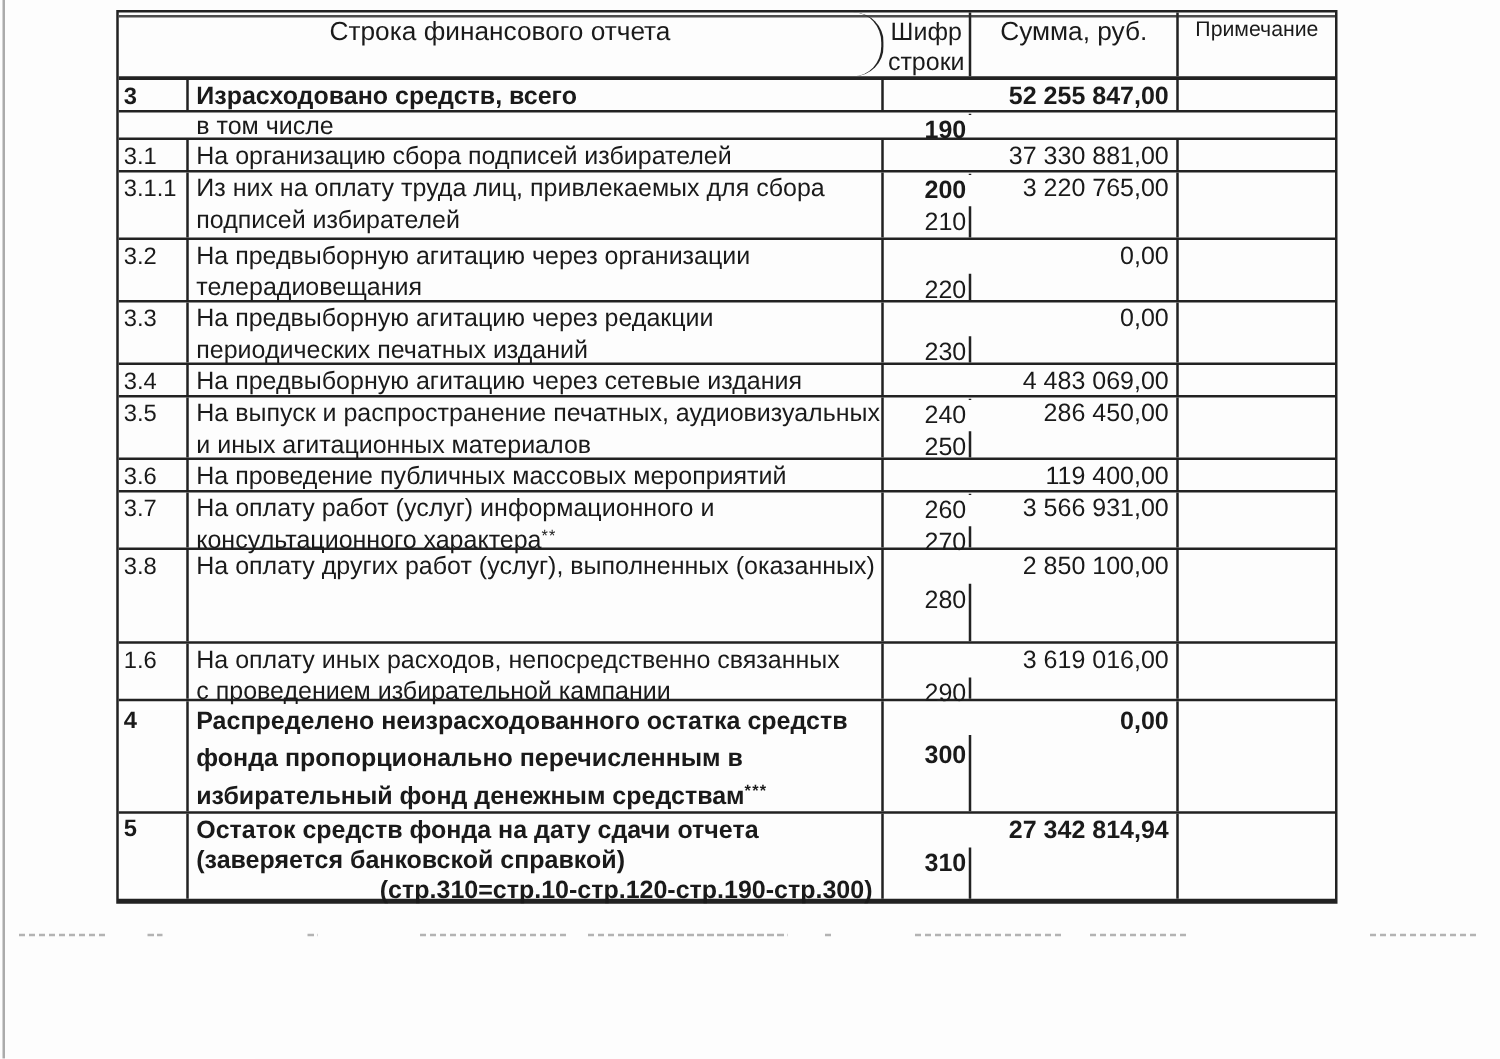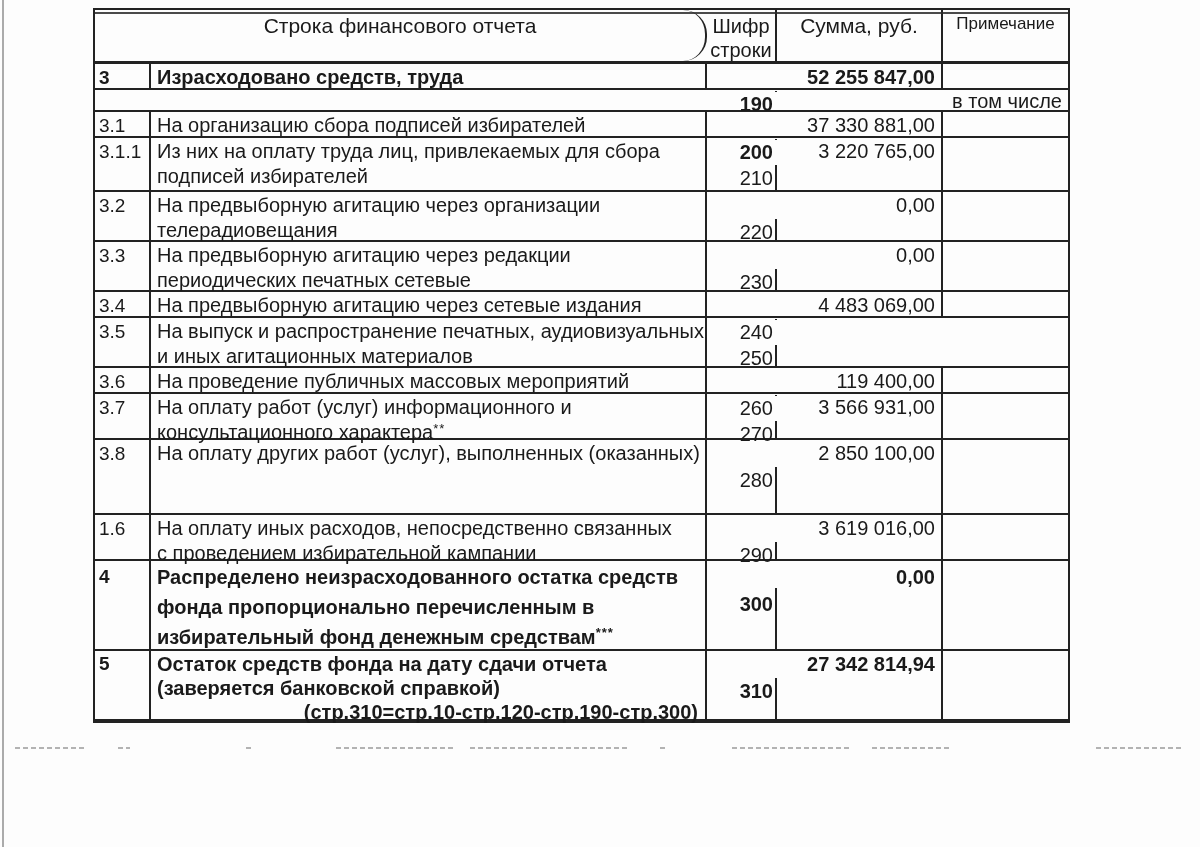--- a/index.html
+++ b/index.html
@@ -123,21 +123,20 @@
     text-align:center;
     padding-top:2px;
     font-size:17px;
   }
   
   .row-span .cell{
     width:100%;
     padding-left:62px;
     line-height:20px;
     font-size:20px;
-    text-align:right;
   }
   
   .dash{
     position:absolute;
     height:2px;
     background:repeating-linear-gradient(90deg,#b3b3b3 0 5px,transparent 5px 8px);
   }
 </style>
 </head>
 <body>
@@ -150,21 +149,21 @@
     <div class="row header">
       <div class="cell h-line">Строка финансового отчета</div>
       <div class="cell h-code">Шифр строки</div>
       <div class="cell h-amount">Сумма, руб.</div>
       <div class="cell h-note">Примечание</div>
     </div>
     <div id="rows">
         <div class="row bold" style="height: 26px;">
           <div class="cell c-num">3</div>
           <div class="cell c-desc">
-            <div class="desc-line"><span>Израсходовано средств, труда</span></div>
+            <div class="desc-line"><span>Израсходовано средств, всего</span></div>
           </div>
           <div class="cell c-code">190</div>
           <div class="cell c-amount">52 255 847,00</div>
           <div class="cell c-note"></div>
         </div>
         <div class="row row-span" style="height: 22px;">
           <div class="cell">в том числе</div>
         </div>
         <div class="row code-bold" style="height: 26px;">
           <div class="cell c-num">3.1</div>
@@ -192,21 +191,21 @@
             <div class="desc-line"><span>телерадиовещания</span></div>
           </div>
           <div class="cell c-code">220</div>
           <div class="cell c-amount">0,00</div>
           <div class="cell c-note"></div>
         </div>
         <div class="row" style="height: 50px;">
           <div class="cell c-num">3.3</div>
           <div class="cell c-desc">
             <div class="desc-line"><span>На предвыборную агитацию через редакции</span></div>
-            <div class="desc-line"><span>периодических печатных сетевые</span></div>
+            <div class="desc-line"><span>периодических печатных изданий</span></div>
           </div>
           <div class="cell c-code">230</div>
           <div class="cell c-amount">0,00</div>
           <div class="cell c-note"></div>
         </div>
         <div class="row" style="height: 26px;">
           <div class="cell c-num">3.4</div>
           <div class="cell c-desc">
             <div class="desc-line"><span>На предвыборную агитацию через сетевые издания</span></div>
           </div>
@@ -214,20 +213,21 @@
           <div class="cell c-amount">4 483 069,00</div>
           <div class="cell c-note"></div>
         </div>
         <div class="row" style="height: 50px;">
           <div class="cell c-num">3.5</div>
           <div class="cell c-desc">
             <div class="desc-line"><span>На выпуск и распространение печатных, аудиовизуальных</span></div>
             <div class="desc-line"><span>и иных агитационных материалов</span></div>
           </div>
           <div class="cell c-code">250</div>
+          <div class="cell c-amount">286 450,00</div>
           <div class="cell c-note"></div>
         </div>
         <div class="row" style="height: 26px;">
           <div class="cell c-num">3.6</div>
           <div class="cell c-desc">
             <div class="desc-line"><span>На проведение публичных массовых мероприятий</span></div>
           </div>
           <div class="cell c-code">260</div>
           <div class="cell c-amount">119 400,00</div>
           <div class="cell c-note"></div>

